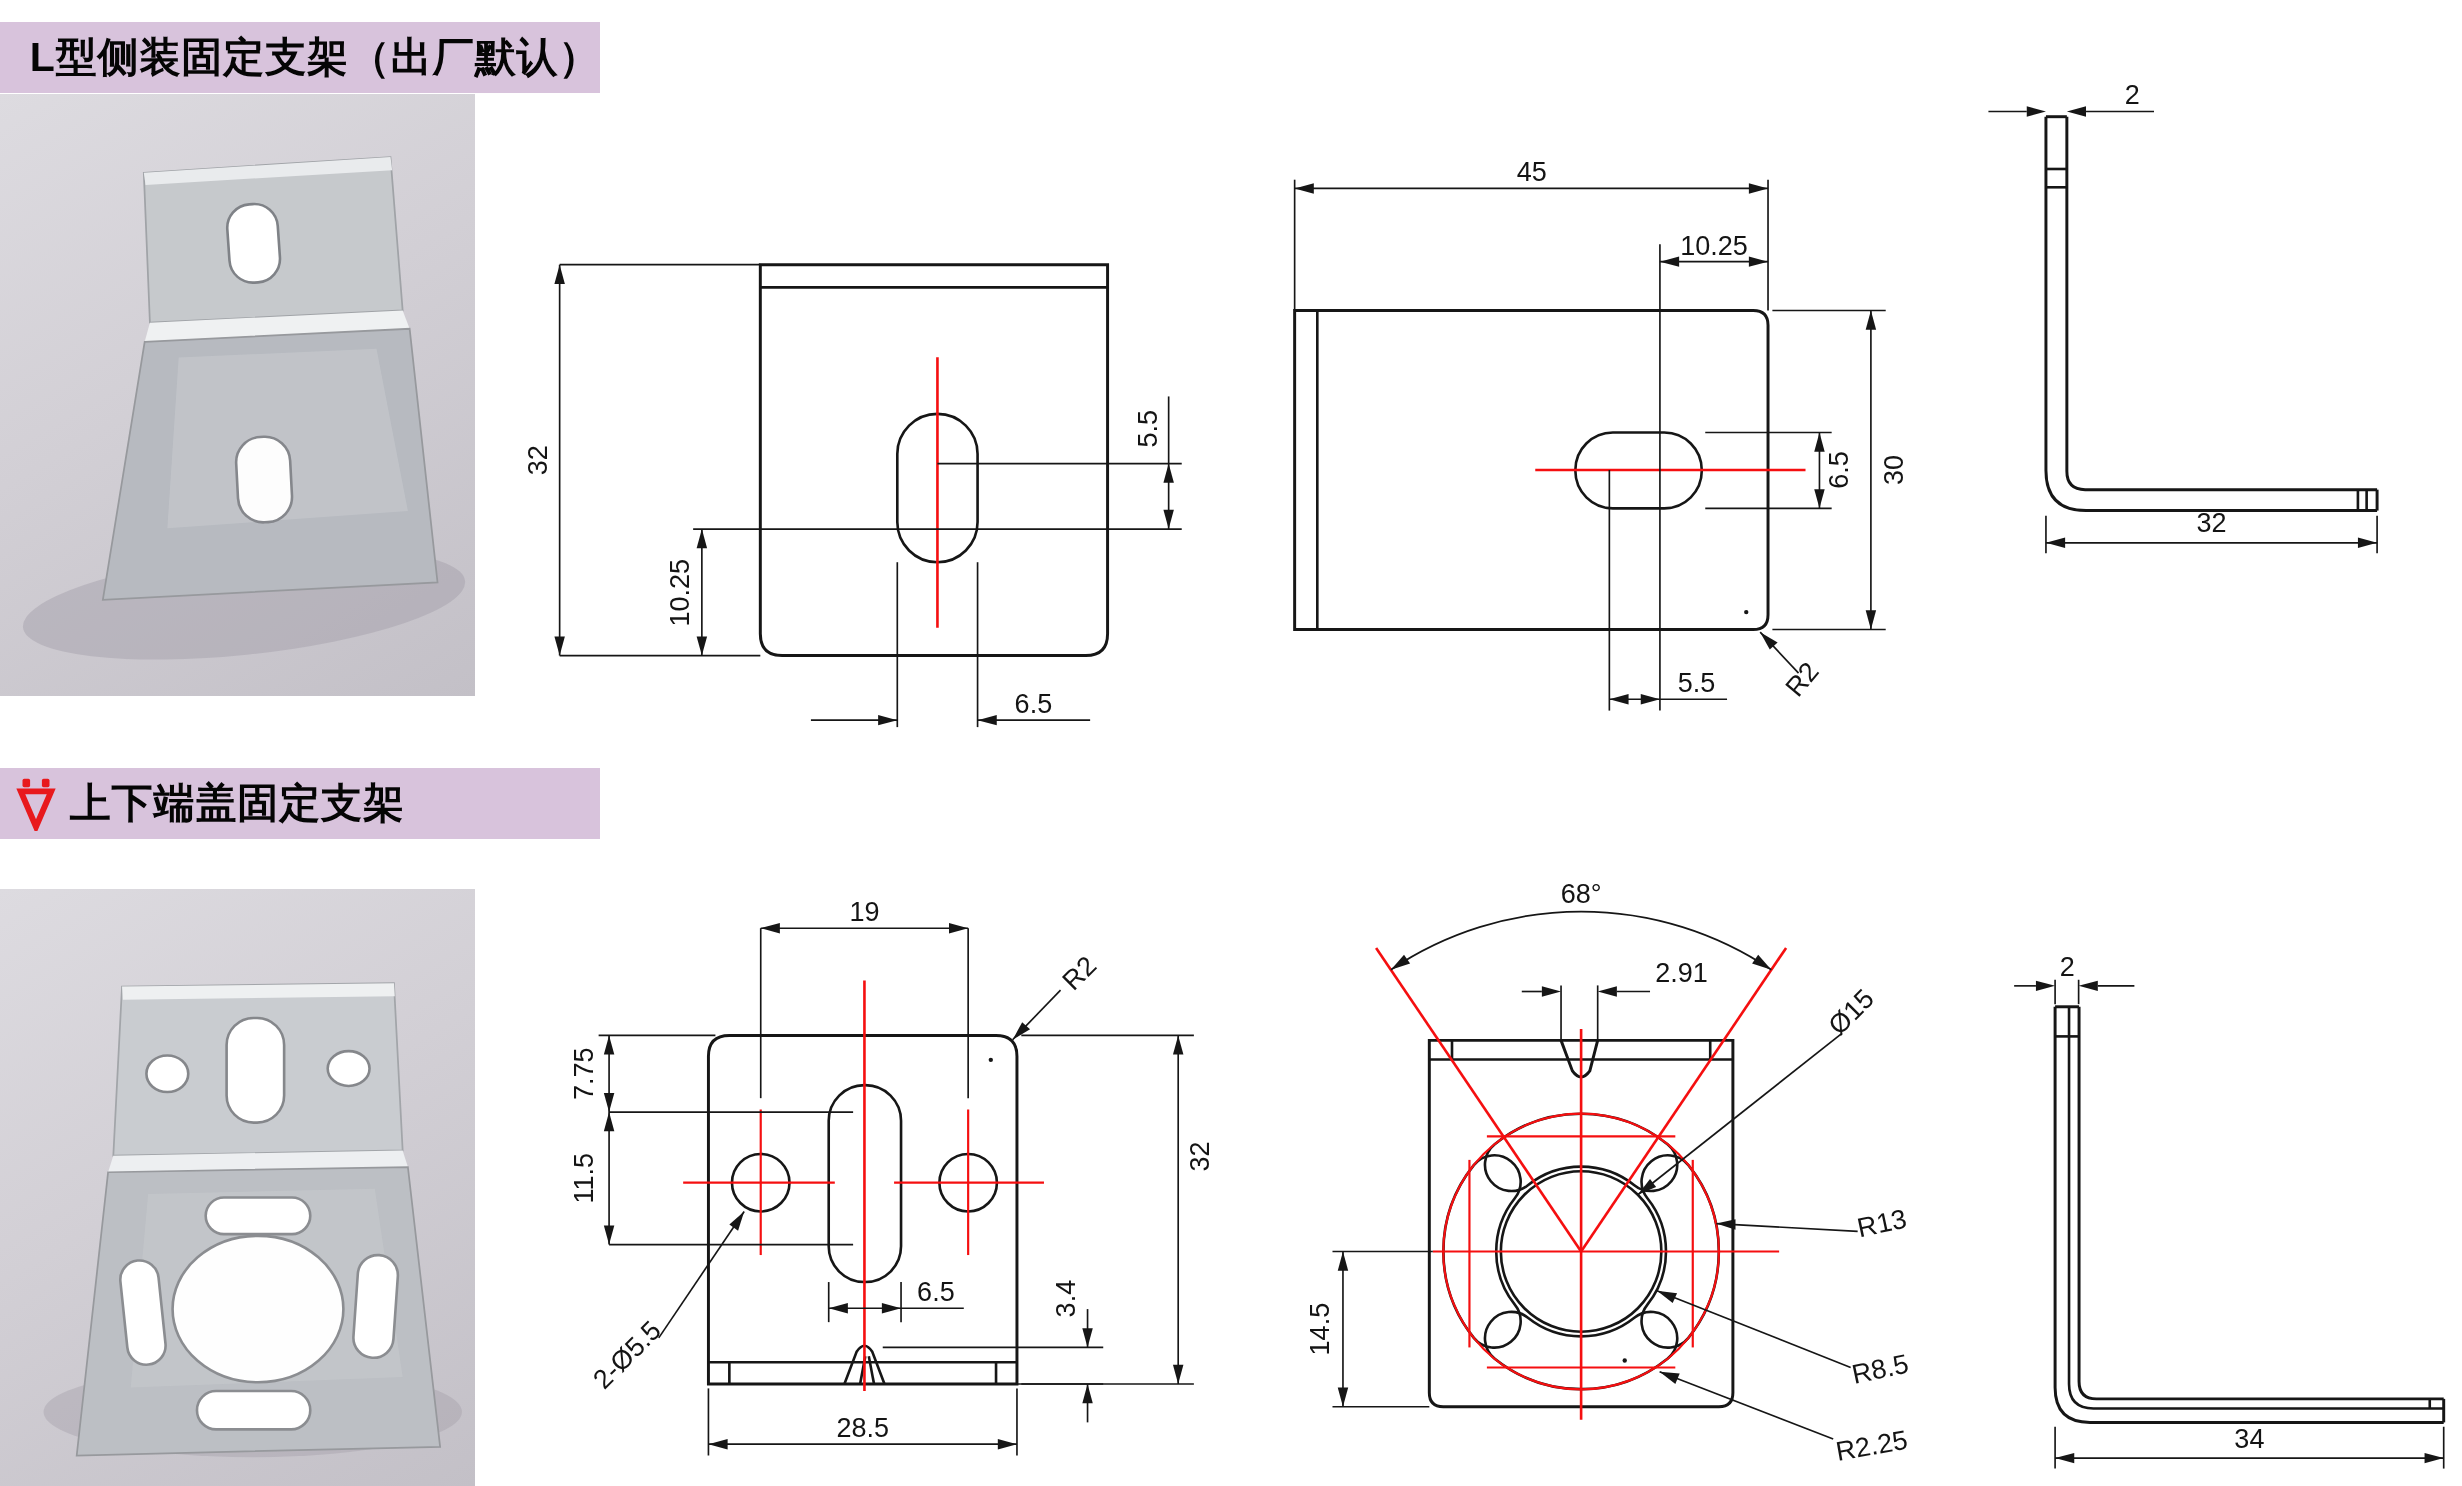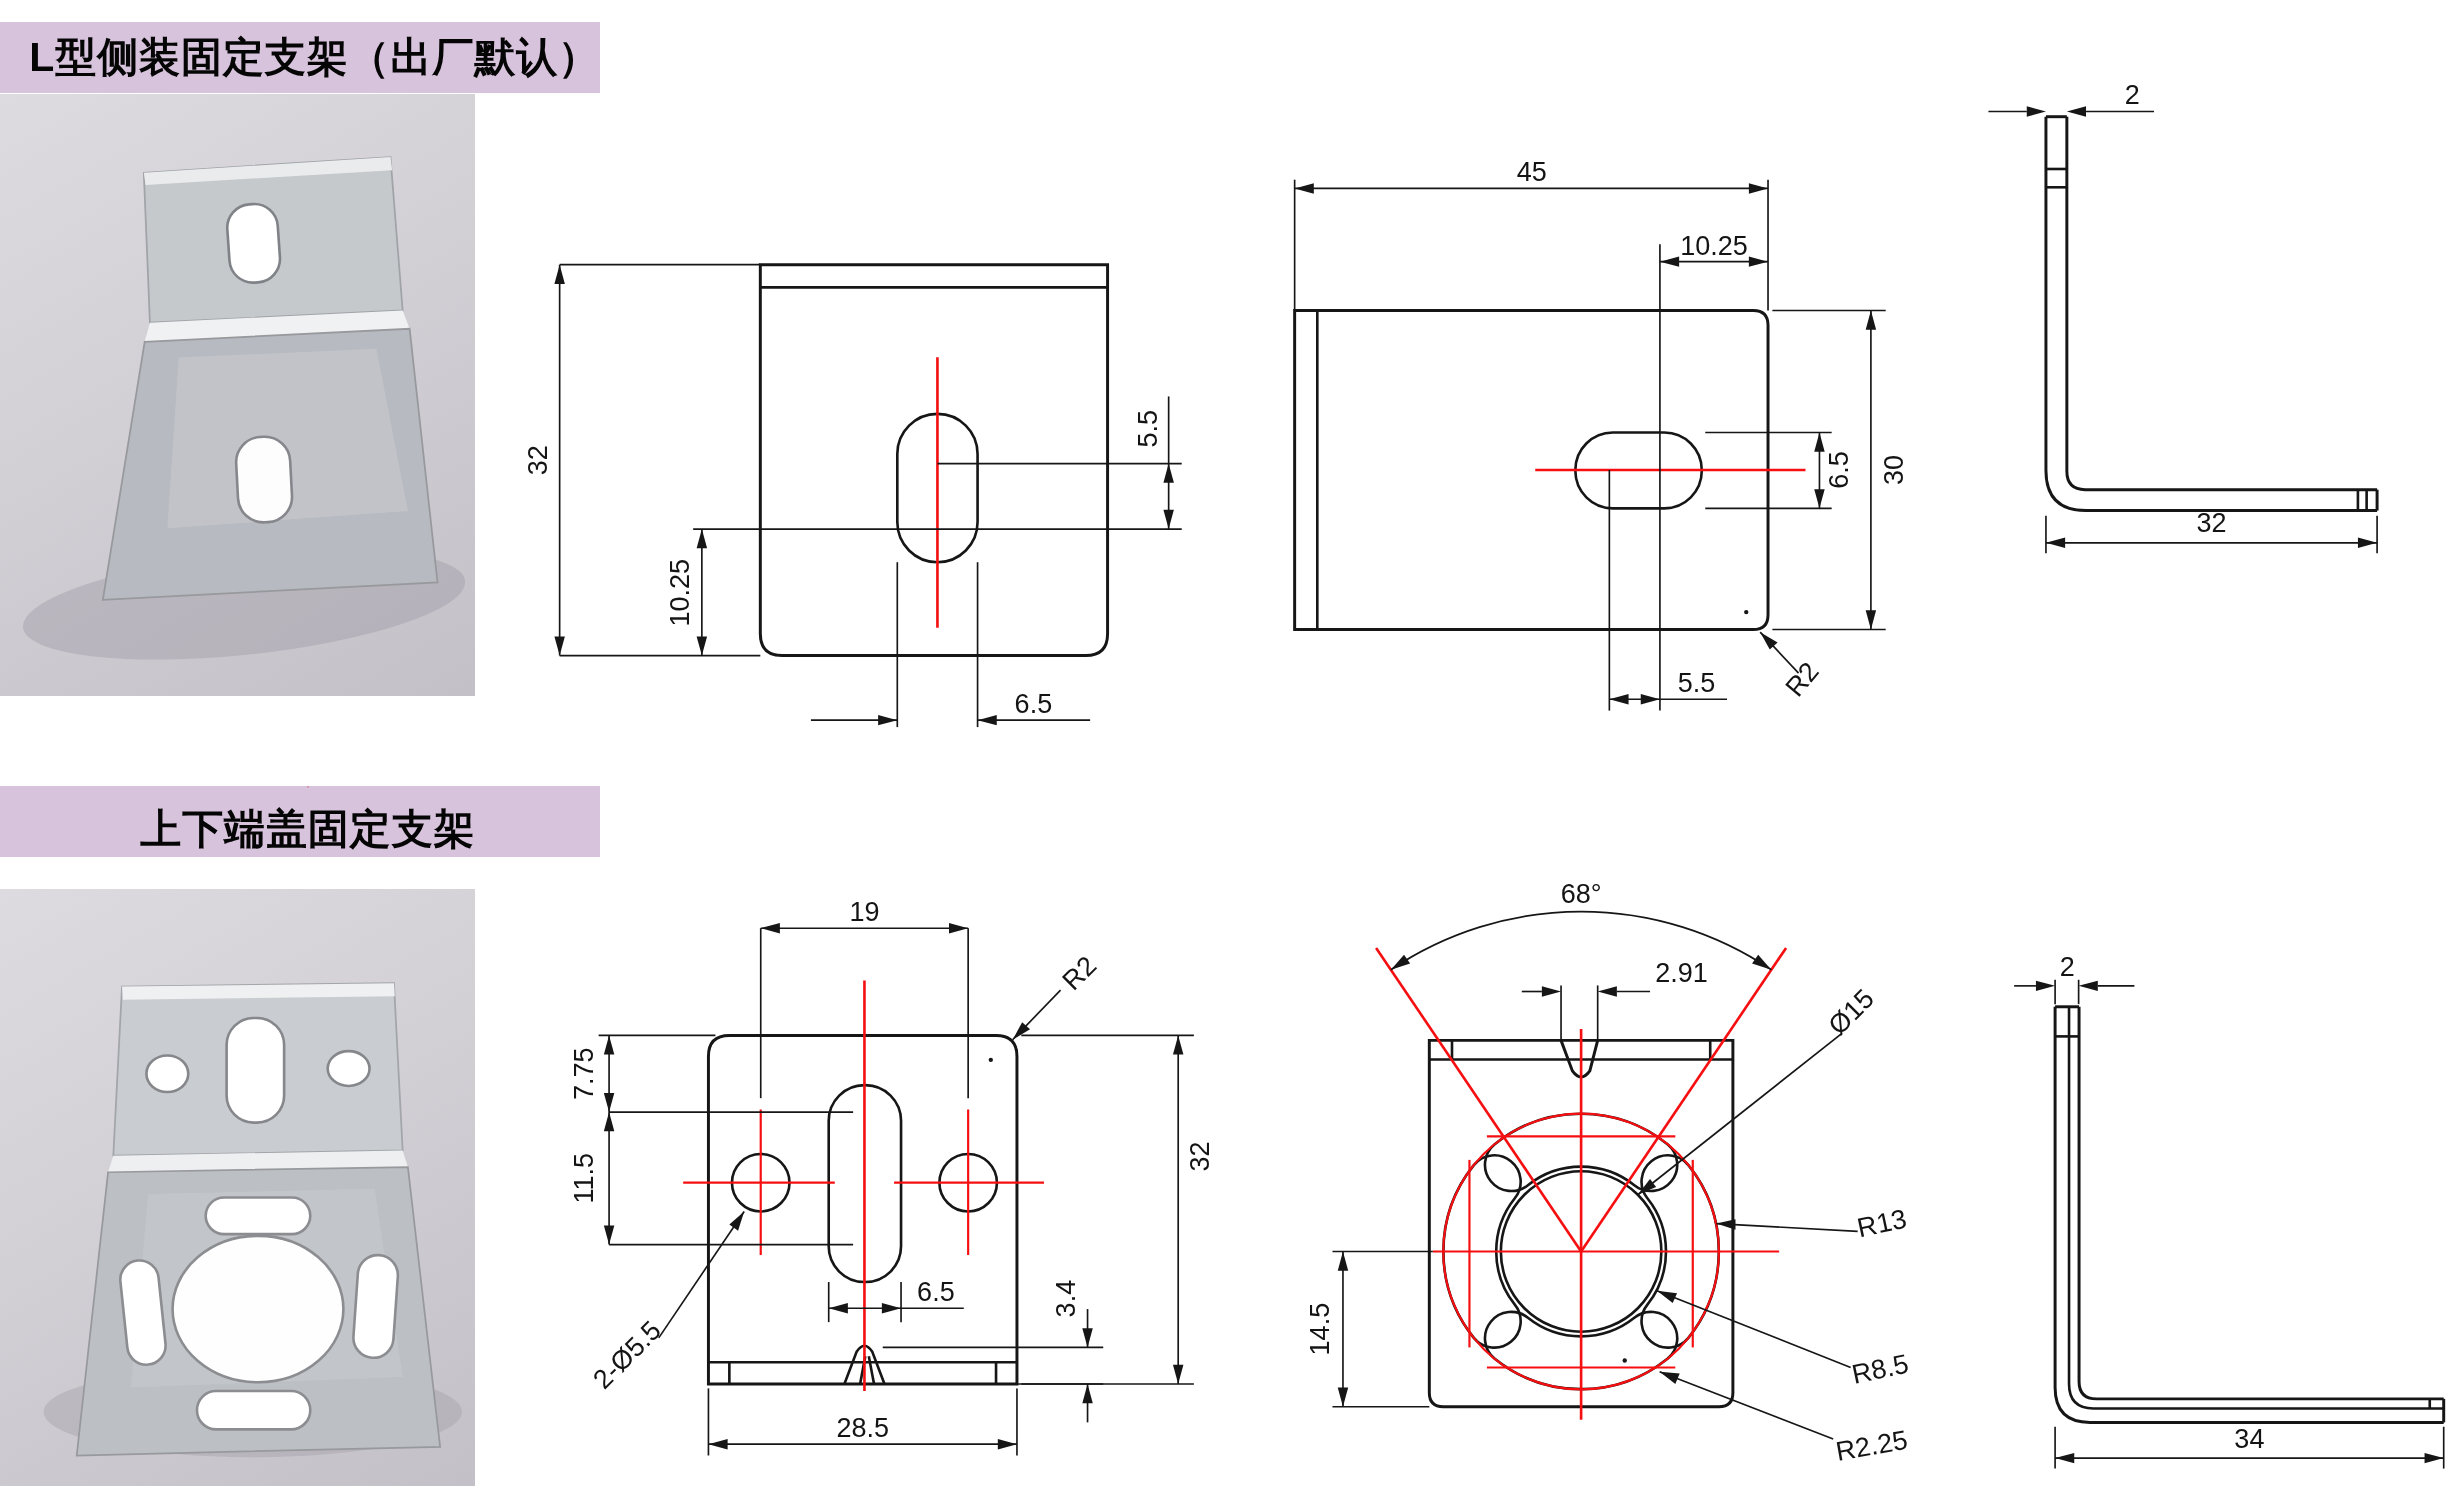--- a/index.html
+++ b/index.html
@@ -1,19 +1,19 @@
 <!DOCTYPE html>
 <html style="font-size:14px"><head>
 <meta charset="utf-8">
 <style>
   html,body{margin:0;padding:0;background:#ffffff;}
   .page{position:relative;width:2462px;height:1487px;background:#ffffff;overflow:hidden;
         font-family:"Liberation Sans",sans-serif;}
   .hdr{position:absolute;left:0;width:600px;height:71px;background:#d8c3dc;
-       display:flex;align-items:center;gap:14px;padding-left:15.7px;box-sizing:border-box;justify-content:flex-end;}
+       display:flex;align-items:center;gap:14px;padding-left:15.7px;box-sizing:border-box;}
   .hdr .title{font-size:41px;font-weight:bold;color:#050505;letter-spacing:0.9px;white-space:nowrap;}
   .photo{position:absolute;background:linear-gradient(150deg,#dddbe0 0%,#d2cfd5 45%,#c3c0c7 100%);}
   .photo svg{display:block}
   .dwg{position:absolute;}
   .o{fill:none;stroke:#161616;stroke-width:3.4px;}
   .m{fill:none;stroke:#161616;stroke-width:3px;}
   .t{fill:none;stroke:#161616;stroke-width:1.9px;}
   .r3{fill:none;stroke:#f50f10;stroke-width:3px;}
   .r2{fill:none;stroke:#f50f10;stroke-width:2.5px;}
   .ah{fill:#161616;stroke:none;}
@@ -164,21 +164,21 @@
     <g>
       <line class="t" x1="86" y1="502" x2="86" y2="545"></line>
       <line class="t" x1="466" y1="502" x2="466" y2="545"></line>
       <line class="t" x1="86" y1="533" x2="466" y2="533"></line>
       <polygon class="ah" points="86,533 108,527 108,539"></polygon>
         <polygon class="ah" points="466,533 444,527 444,539"></polygon>
       <text class="dim" x="276" y="521" text-anchor="middle">32</text>
     </g>
   </svg>
 
-  <div class="hdr" style="top:786px;flex-direction:column;">
+  <div class="hdr" style="top:768px;">
     <svg width="40" height="54" viewBox="0 0 46 64">
       <rect x="7" y="2" width="9" height="10" rx="2" fill="#e8191d"></rect>
       <rect x="30" y="2" width="9" height="10" rx="2" fill="#e8191d"></rect>
       <path d="M 5 17 L 41 17 L 23 59 Z" fill="none" stroke="#e8191d" stroke-width="7" stroke-linejoin="miter"></path>
     </svg>
     <span class="title">上下端盖固定支架</span>
   </div>
 
   <div class="photo" style="top:889px;width:475px;height:597px;">
     <svg width="475" height="597" viewBox="0 0 545 685">

